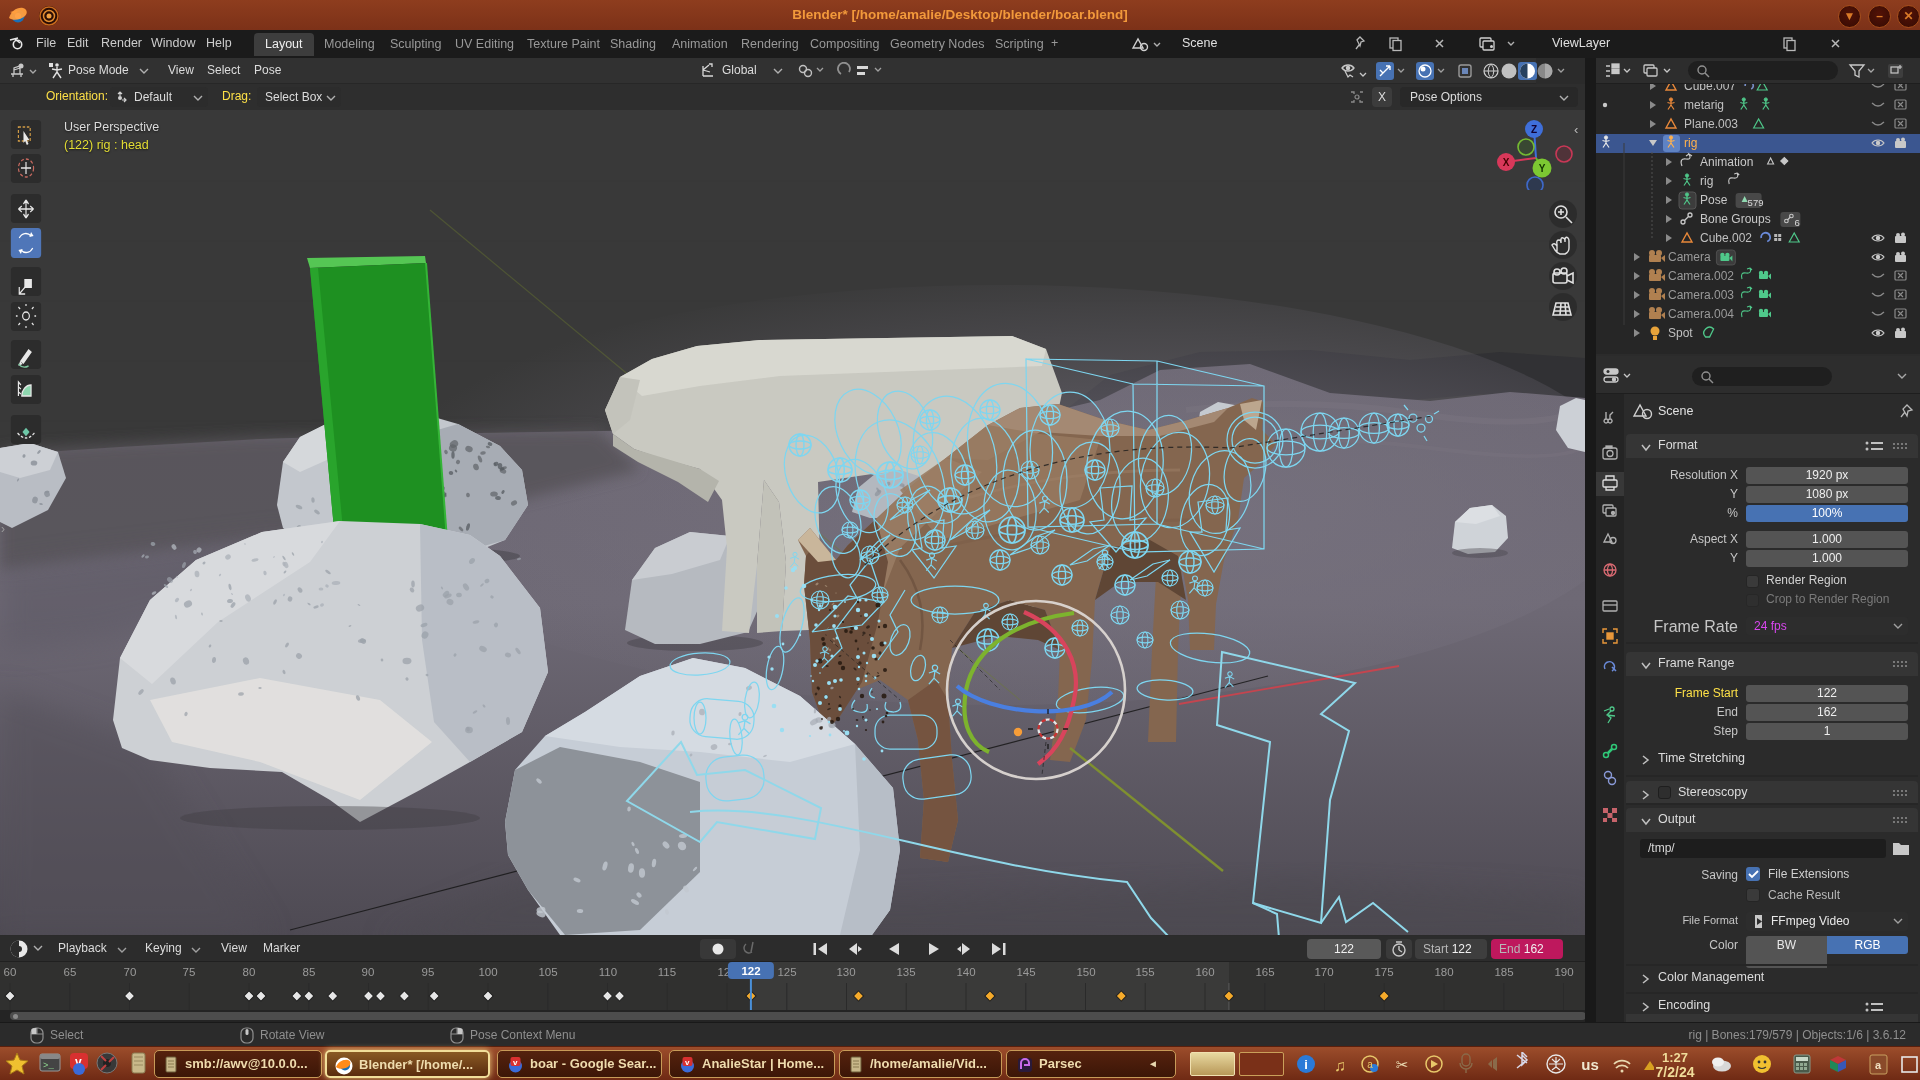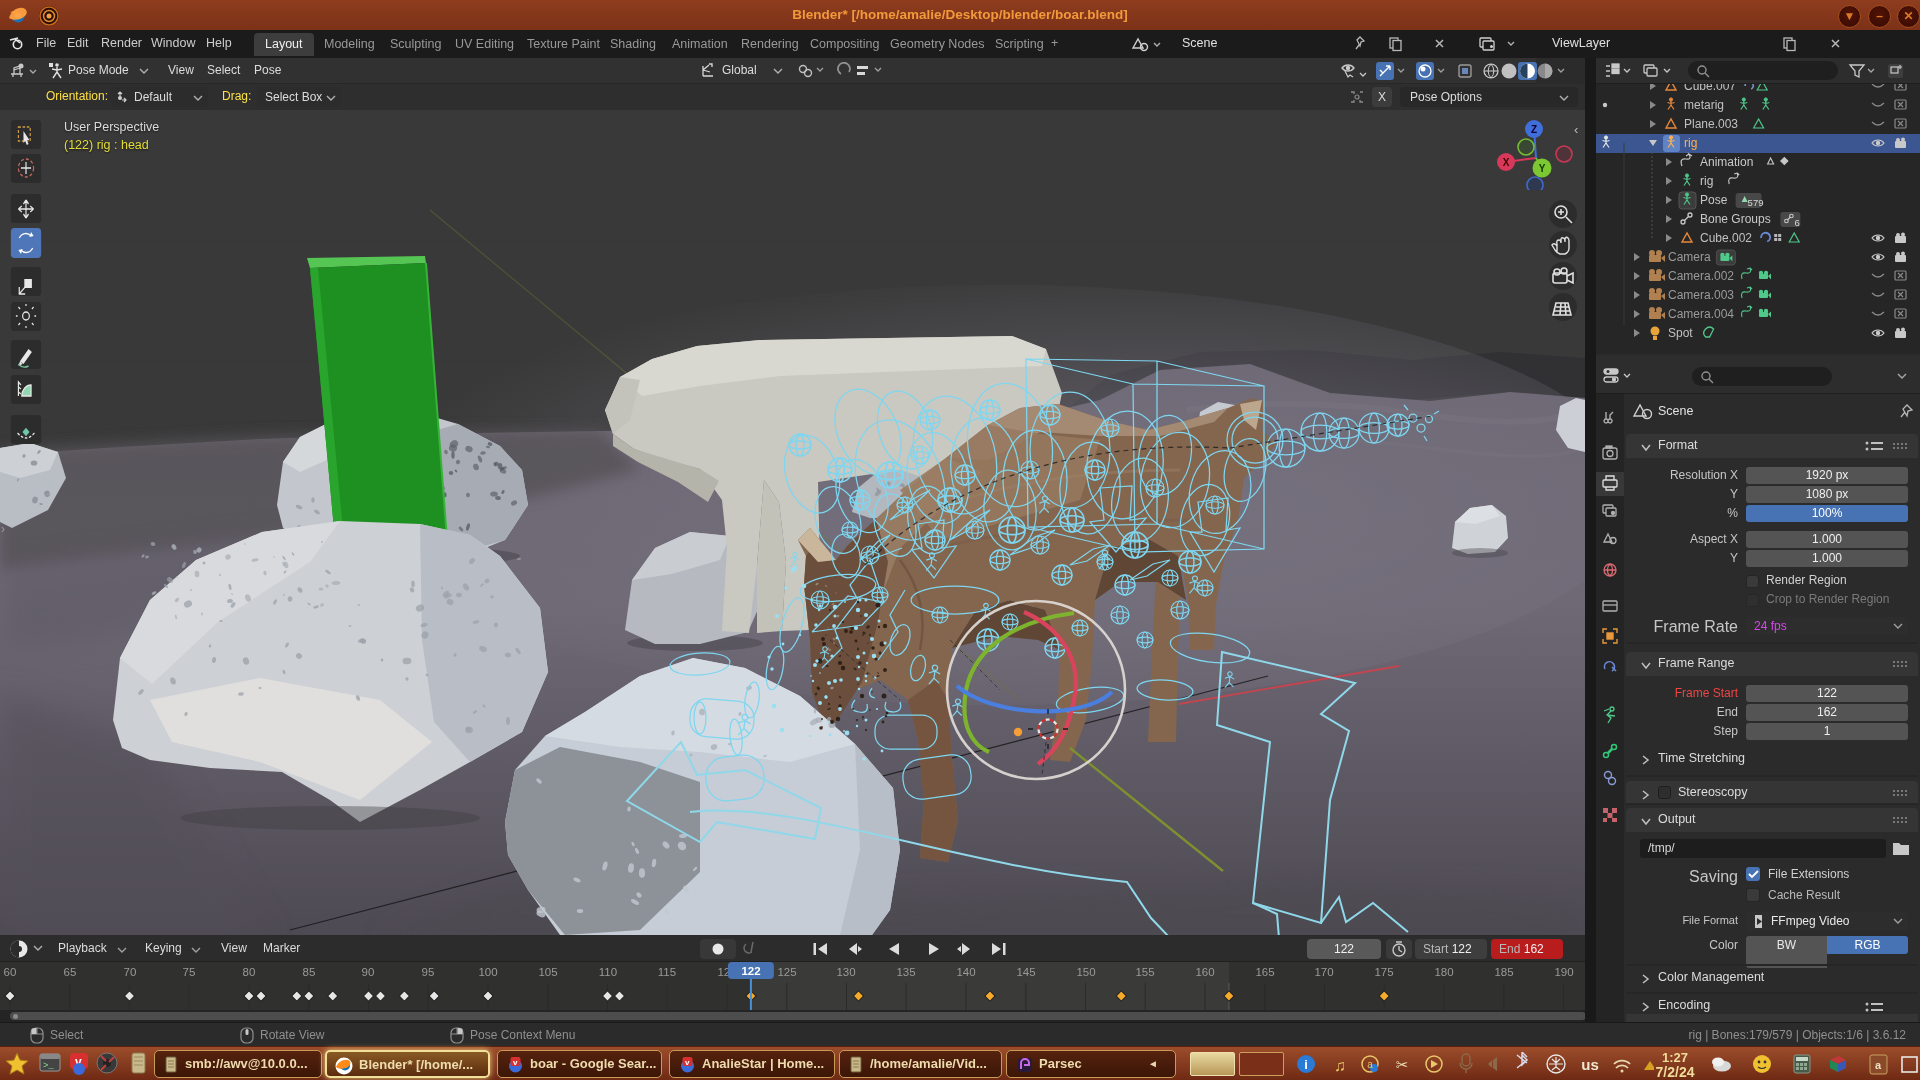--- a/index.html
+++ b/index.html
@@ -904,21 +904,21 @@
 <path d="M303,5 v12 h2.5 v-12 z M292,5 v12 l9,-6 z"></path>
 </g>
         </svg>
 <div class="abs" style="left:1307px;top:3px;width:74px;height:20px;background:#595959;border-radius:4px;color:#f0f0f0;font-size:12px;text-align:center;line-height:20px;">122</div>
 <svg class="abs" style="left:1386px;top:3px" width="26" height="20" viewBox="0 0 26 20">
           <rect x="0" y="0" width="26" height="20" rx="4" fill="#3a3a3a"></rect>
           <circle cx="13" cy="11" r="6" fill="none" stroke="#c8c8c8" stroke-width="1.4"></circle>
           <path d="M13,11 l0,-4 M13,11 l3,2 M10,3 l6,0" stroke="#c8c8c8" stroke-width="1.4" fill="none"></path>
         </svg>
 <div class="abs" style="left:1415px;top:3px;width:72px;height:20px;background:#3e3e3e;border-radius:4px;font-size:12px;line-height:20px;"><span style="color:#b8b8b8;margin-left:8px;">Start</span> <span style="color:#f0f0f0;">122</span></div>
-<div class="abs" style="left:1491px;top:3px;width:72px;height:20px;background:#b91c1c;border-radius:4px;font-size:12px;line-height:20px;"><span style="color:#b8b8b8;margin-left:8px;">End</span> <span style="color:#f0f0f0;">162</span></div>
+<div class="abs" style="left:1491px;top:3px;width:72px;height:20px;background:#be185d;border-radius:4px;font-size:12px;line-height:20px;"><span style="color:#b8b8b8;margin-left:8px;">End</span> <span style="color:#f0f0f0;">162</span></div>
 </div>
 <div class="abs" style="left:0;top:26px;width:1596px;height:48px;background:#30302f;"></div>
 <div class="abs" style="left:751px;top:26px;width:478px;height:48px;background:#3a3a39;"></div>
 <svg class="abs" style="left:0;top:26px" width="1596" height="48" viewBox="0 0 1596 48">
 <line x1="10.0" y1="21" x2="10.0" y2="48" stroke="#2a2a2a" stroke-width="1"></line>
 <line x1="69.8" y1="21" x2="69.8" y2="48" stroke="#2a2a2a" stroke-width="1"></line>
 <line x1="129.5" y1="21" x2="129.5" y2="48" stroke="#2a2a2a" stroke-width="1"></line>
 <line x1="189.2" y1="21" x2="189.2" y2="48" stroke="#2a2a2a" stroke-width="1"></line>
 <line x1="249.0" y1="21" x2="249.0" y2="48" stroke="#2a2a2a" stroke-width="1"></line>
 <line x1="308.8" y1="21" x2="308.8" y2="48" stroke="#2a2a2a" stroke-width="1"></line>
@@ -1398,21 +1398,21 @@
           <circle cx="2" cy="2" r="1.1"></circle>
           <circle cx="6" cy="2" r="1.1"></circle>
           <circle cx="10" cy="2" r="1.1"></circle>
           <circle cx="14" cy="2" r="1.1"></circle>
           <circle cx="2" cy="6" r="1.1"></circle>
           <circle cx="6" cy="6" r="1.1"></circle>
           <circle cx="10" cy="6" r="1.1"></circle>
           <circle cx="14" cy="6" r="1.1"></circle>
         </g>
       </svg>
-<div class="abs" style="left:30px;top:330px;width:112px;text-align:right;font-size:12px;color:#ef4444;">Frame Start</div>
+<div class="abs" style="left:30px;top:330px;width:112px;text-align:right;font-size:12px;color:#fde047;">Frame Start</div>
 <div class="abs" style="left:150px;top:329px;width:162px;height:17px;background:#545454;border-radius:3px;font-size:12px;color:#efefef;text-align:center;line-height:17px;">122</div>
 <div class="abs" style="left:30px;top:349px;width:112px;text-align:right;font-size:12px;color:#c6c6c6;">End</div>
 <div class="abs" style="left:150px;top:348px;width:162px;height:17px;background:#545454;border-radius:3px;font-size:12px;color:#efefef;text-align:center;line-height:17px;">162</div>
 <div class="abs" style="left:30px;top:368px;width:112px;text-align:right;font-size:12px;color:#c6c6c6;">Step</div>
 <div class="abs" style="left:150px;top:367px;width:162px;height:17px;background:#545454;border-radius:3px;font-size:12px;color:#efefef;text-align:center;line-height:17px;">1</div>
 <svg class="abs" style="left:44px;top:398px" width="12" height="12">
         <path d="M3,2 l5,4 l-5,4" stroke="#c0c0c0" stroke-width="1.5" fill="none"></path>
       </svg>
 <div class="abs" style="left:62px;top:395px;font-size:12.5px;color:#dcdcdc;">Time Stretching</div>
 <div class="abs" style="left:30px;top:419px;width:292px;height:2px;background:#262626;"></div>
@@ -1449,21 +1449,21 @@
           <circle cx="2" cy="6" r="1.1"></circle>
           <circle cx="6" cy="6" r="1.1"></circle>
           <circle cx="10" cy="6" r="1.1"></circle>
           <circle cx="14" cy="6" r="1.1"></circle>
         </g>
       </svg>
 <div class="abs" style="left:44px;top:483px;width:246px;height:19px;background:#1d1d1d;border-radius:3px;font-size:12px;color:#d8d8d8;"><span style="margin-left:8px;line-height:19px;">/tmp/</span></div>
 <svg class="abs" style="left:296px;top:484px" width="18" height="17" viewBox="0 0 18 17">
         <path d="M1,3 h6 l2,2 h8 v10 h-16 z" fill="#c8c8c8"></path>
       </svg>
-<div class="abs" style="left:30px;top:512px;width:112px;text-align:right;font-size:16px;color:#c6c6c6;">Saving</div>
+<div class="abs" style="left:30px;top:512px;width:112px;text-align:right;font-size:12px;color:#c6c6c6;">Saving</div>
 <div class="abs" style="left:150px;top:511px;width:14px;height:14px;background:#4772b3;border-radius:3px;"></div>
 <svg class="abs" style="left:152px;top:514px" width="11" height="9">
         <path d="M1,4 l3,3 l6,-6" stroke="#fff" stroke-width="1.8" fill="none"></path>
       </svg>
 <div class="abs" style="left:172px;top:511px;font-size:12px;color:#d0d0d0;">File Extensions</div>
 <div class="abs" style="left:150px;top:532px;width:14px;height:14px;background:#3a3a3a;border:1px solid #252525;border-radius:3px;"></div>
 <div class="abs" style="left:172px;top:532px;font-size:12px;color:#b8b8b8;">Cache Result</div>
 <div class="abs" style="left:30px;top:558px;width:112px;text-align:right;font-size:11px;color:#c6c6c6;">File Format</div>
 <div class="abs" style="left:150px;top:556px;width:162px;height:19px;background:#2d2d2d;border-radius:3px;"></div>
 <svg class="abs" style="left:155px;top:558px" width="15" height="15" viewBox="0 0 15 15">

